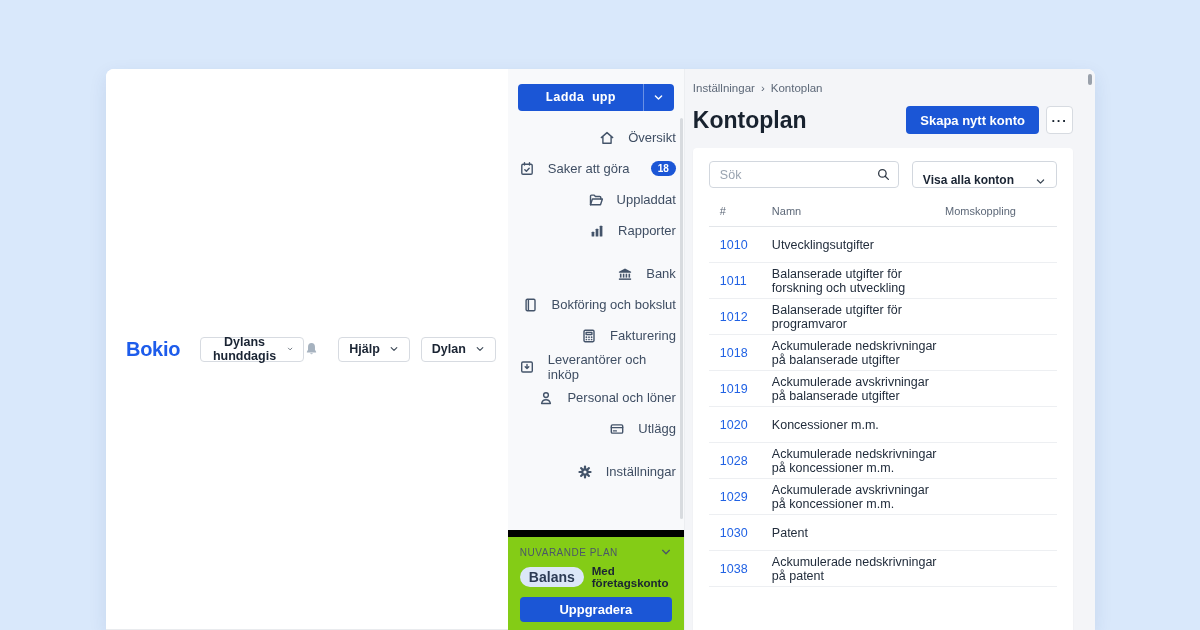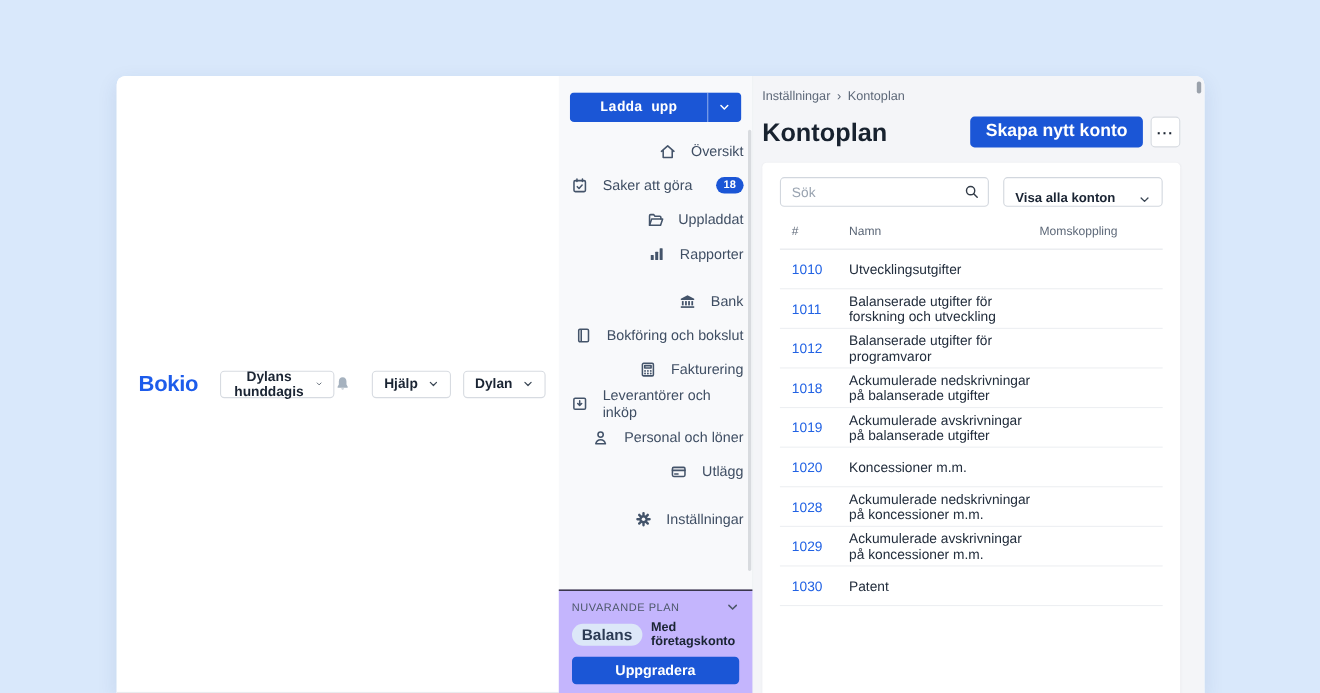--- a/index.html
+++ b/index.html
@@ -32,43 +32,43 @@
   .upload-caret { width: 31px; background: #1b56d6; border: none; border-left: 1px solid rgba(255,255,255,.35);
                   display: flex; align-items: center; justify-content: center; cursor: pointer; }
   .nav-group + .nav-group { margin-top: 12px; }
   .nav-item { display: flex; align-items: center; gap: 13px; height: 31px; padding: 0 8px 0 11px;
               font-size: 13px; color: #3f4e63; cursor: pointer; justify-content: flex-end; }
   .nav-icon { width: 16px; height: 16px; display: flex; flex: 0 0 16px; }
   .nav-badge { margin-left: auto; background: #1b56d6; color: #fff; font-size: 10px; font-weight: 700;
                padding: 2px 7px; border-radius: 9px; }
   .sidebar-scrollbar { position: absolute; right: 1px; top: 49px; height: 401px; width: 3px;
                        background: #d8dbdf; border-radius: 2px; }
-  .plan { position: absolute; left: 0; right: 0; bottom: 0; background: #c4b5fd;
-          border-top: 1px solid #000000; padding: 9px 12px 8px; }
+  .plan { position: absolute; left: 0; right: 0; bottom: 0; background: #84cc16;
+          border-top: 7px solid #000000; padding: 9px 12px 8px; }
   .plan-head { display: flex; align-items: center; justify-content: space-between;
                color: #4b5668; font-size: 10px; letter-spacing: .5px; }
   .plan-row { display: flex; align-items: center; gap: 8px; margin-top: 7px; }
   .plan-pill { background: #dce7f8; color: #2c3b55; font-size: 14px; font-weight: 700;
                padding: 2px 9px; border-radius: 10px; }
   .plan-detail { font-size: 11.5px; font-weight: 700; color: #1a2433; }
   .upgrade { margin-top: 8px; width: 100%; height: 25px; background: #1b56d6; color: #fff;
              border: none; border-radius: 4px; font-family: inherit; font-size: 13px; font-weight: 700; cursor: pointer; }
 
   
   .content { flex: 1; min-width: 0; background: #f4f5f8; position: relative;
              padding: 13px 22px 0 8px; display: flex; flex-direction: column; }
   .content-scroll-thumb { position: absolute; right: 3px; top: 5px; width: 4px; height: 11px;
                           background: #9aa1ab; border-radius: 2px; }
   .breadcrumb { font-size: 11.5px; color: #5d6878; display: flex; gap: 6px; }
   .crumb { cursor: pointer; }
   .title-row { display: flex; align-items: center; justify-content: space-between; margin-top: 12px; }
   h1 { font-size: 23px; font-weight: 700; color: #18222f; }
   .title-actions { display: flex; align-items: center; gap: 7px; }
   .primary-btn { background: #1b56d6; color: #fff; border: none; border-radius: 4px; height: 28px;
-                 padding: 0 14px; font-family: inherit; font-size: 16px; font-weight: 700; cursor: pointer; }
+                 padding: 0 14px; font-family: inherit; font-size: 13px; font-weight: 700; cursor: pointer; }
   .more-btn { background: #fff; border: 1px solid #d7dbe1; border-radius: 4px; height: 28px; width: 27px;
               font-family: inherit; font-size: 13px; font-weight: 700; color: #18222f; cursor: pointer;
               display: flex; align-items: center; justify-content: center; letter-spacing: 1px; }
   .card { flex: 1; background: #fff; margin-top: 14px; border-radius: 4px 4px 0 0;
           padding: 13px 16px 0; box-shadow: 0 1px 2px rgba(16,24,40,.05); overflow: hidden; }
   .controls { display: flex; gap: 13px; }
   .search-wrap { position: relative; width: 190px; }
   .search-wrap input { width: 100%; height: 27px; border: 1px solid #d2d7de; border-radius: 4px;
                        padding: 0 30px 0 10px; font-family: inherit; font-size: 12.5px; color: #1a2433; }
   .search-wrap input::placeholder { color: #9aa4b1; }
@@ -361,18 +361,23 @@
               <div class="trow">
     <a class="tnum">1029</a>
     <span class="tname">Ackumulerade avskrivningar på koncessioner m.m.</span>
     <span class="tmoms"></span>
   </div>
               <div class="trow">
     <a class="tnum">1030</a>
     <span class="tname">Patent</span>
     <span class="tmoms"></span>
   </div>
+              <div class="trow">
+    <a class="tnum">1038</a>
+    <span class="tname">Ackumulerade nedskrivningar på patent</span>
+    <span class="tmoms"></span>
+  </div>
             </div>
         </section>
       </main>
     </div>
   </div>
 </div>
 
 </body></html>

